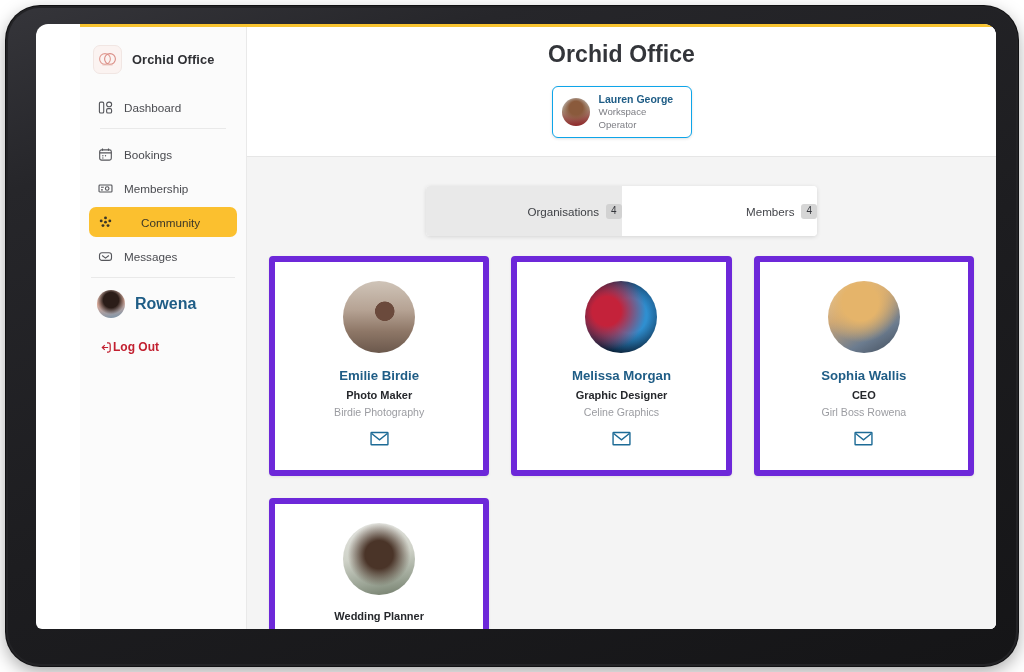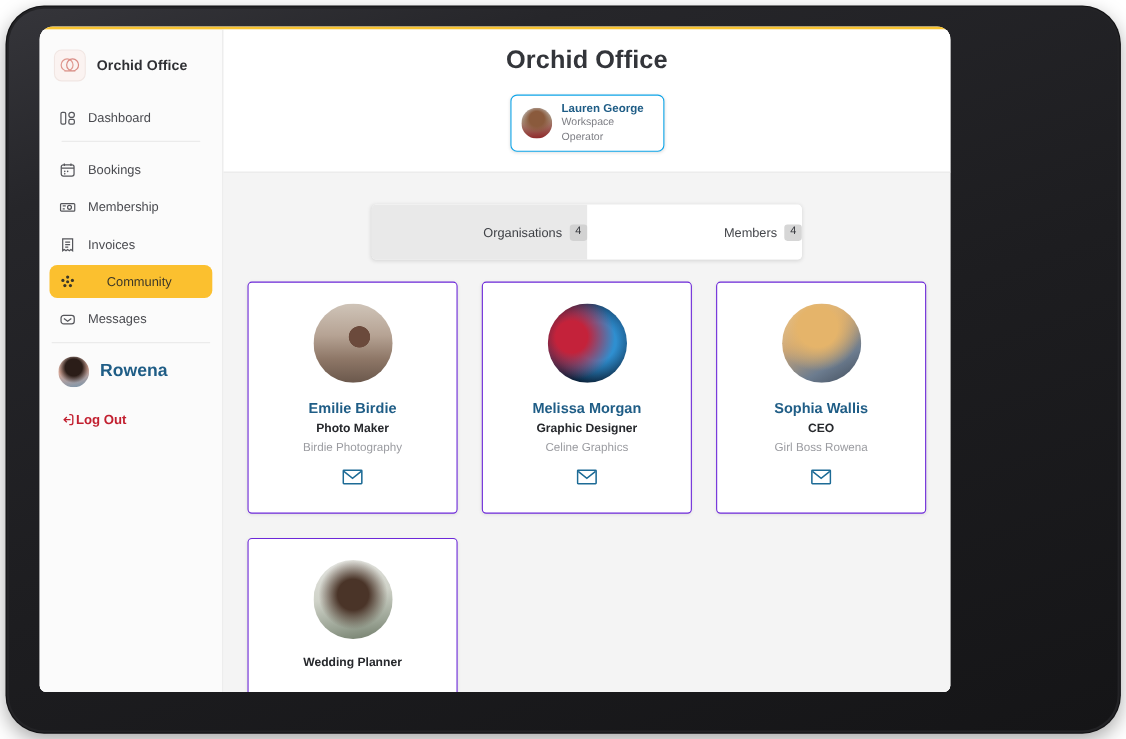--- a/index.html
+++ b/index.html
@@ -27,25 +27,26 @@
     inset: 2px;
     border-radius: 32px;
     background: linear-gradient(160deg,#35353a 0%,#26262a 18%,#1d1d20 55%,#151517 100%);
     pointer-events: none;
   }
 
   
   #screen {
     position: absolute;
     left: 30px; top: 18px;
-    width: 828px; height: 605px;
+    width: 960px; height: 605px;
     background: #ffffff;
     border-radius: 12px 12px 6px 6px;
     overflow: hidden;
     z-index: 3;
+    padding-left: 44px;
   }
   #accent-strip {
     height: 3px;
     width: 100%;
     background: #f9c430;
   }
   #app {
     display: flex;
     height: 602px;
     background: #ffffff;
@@ -231,21 +232,21 @@
 
   
   .cards {
     display: grid;
     grid-template-columns: repeat(3, 1fr);
     gap: 22px;
     margin-top: 20px;
   }
   .mcard {
     background: #ffffff;
-    border: 1px solid #6d28d9;
+    border: 6px solid #6d28d9;
     border-radius: 4px;
     box-shadow: 0 1px 3px rgba(0,0,0,.08);
     padding: 19px 14px 20px 14px;
     text-align: center;
   }
   .mcard-av {
     width: 72px; height: 72px;
     border-radius: 50%;
     margin: 0 auto 15px auto;
     overflow: hidden;
@@ -334,29 +335,20 @@
             <span class="nav-ico">
               <svg width="15" height="15" viewBox="0 0 16 16" fill="none" stroke="currentColor" stroke-width="1.2">
                 <path d="M2 4.3h12a.9.9 0 0 1 .9.9v5.6a.9.9 0 0 1-.9.9H2a.9.9 0 0 1-.9-.9V5.2A.9.9 0 0 1 2 4.3z"></path>
                 <circle cx="9.8" cy="8" r="1.9"></circle>
                 <path d="M3.2 6.6h3M3.2 9.4h2"></path>
               </svg>
             </span>
             <span class="nav-label">Membership</span>
           </div>
 
-          <div class="nav-item">
-            <span class="nav-ico">
-              <svg width="15" height="15" viewBox="0 0 16 16" fill="none" stroke="currentColor" stroke-width="1.2">
-                <path d="M3.2 2.2h9.6v11.6l-1.6-1.1-1.6 1.1-1.6-1.1-1.6 1.1-1.6-1.1-1.6 1.1z"></path>
-                <path d="M5.6 5.4h4.8M5.6 7.8h4.8M5.6 10.2h3"></path>
-              </svg>
-            </span>
-            <span class="nav-label">Invoices</span>
-          </div>
 
           <div class="nav-item active">
             <span class="nav-ico">
               <svg width="15" height="15" viewBox="0 0 16 16" fill="currentColor">
                 <circle cx="8" cy="3.1" r="1.55"></circle>
                 <circle cx="3.4" cy="6.3" r="1.55"></circle>
                 <circle cx="12.6" cy="6.3" r="1.55"></circle>
                 <circle cx="5.3" cy="11.3" r="1.55"></circle>
                 <circle cx="10.7" cy="11.3" r="1.55"></circle>
                 <circle cx="8" cy="7.6" r="1.5"></circle>

